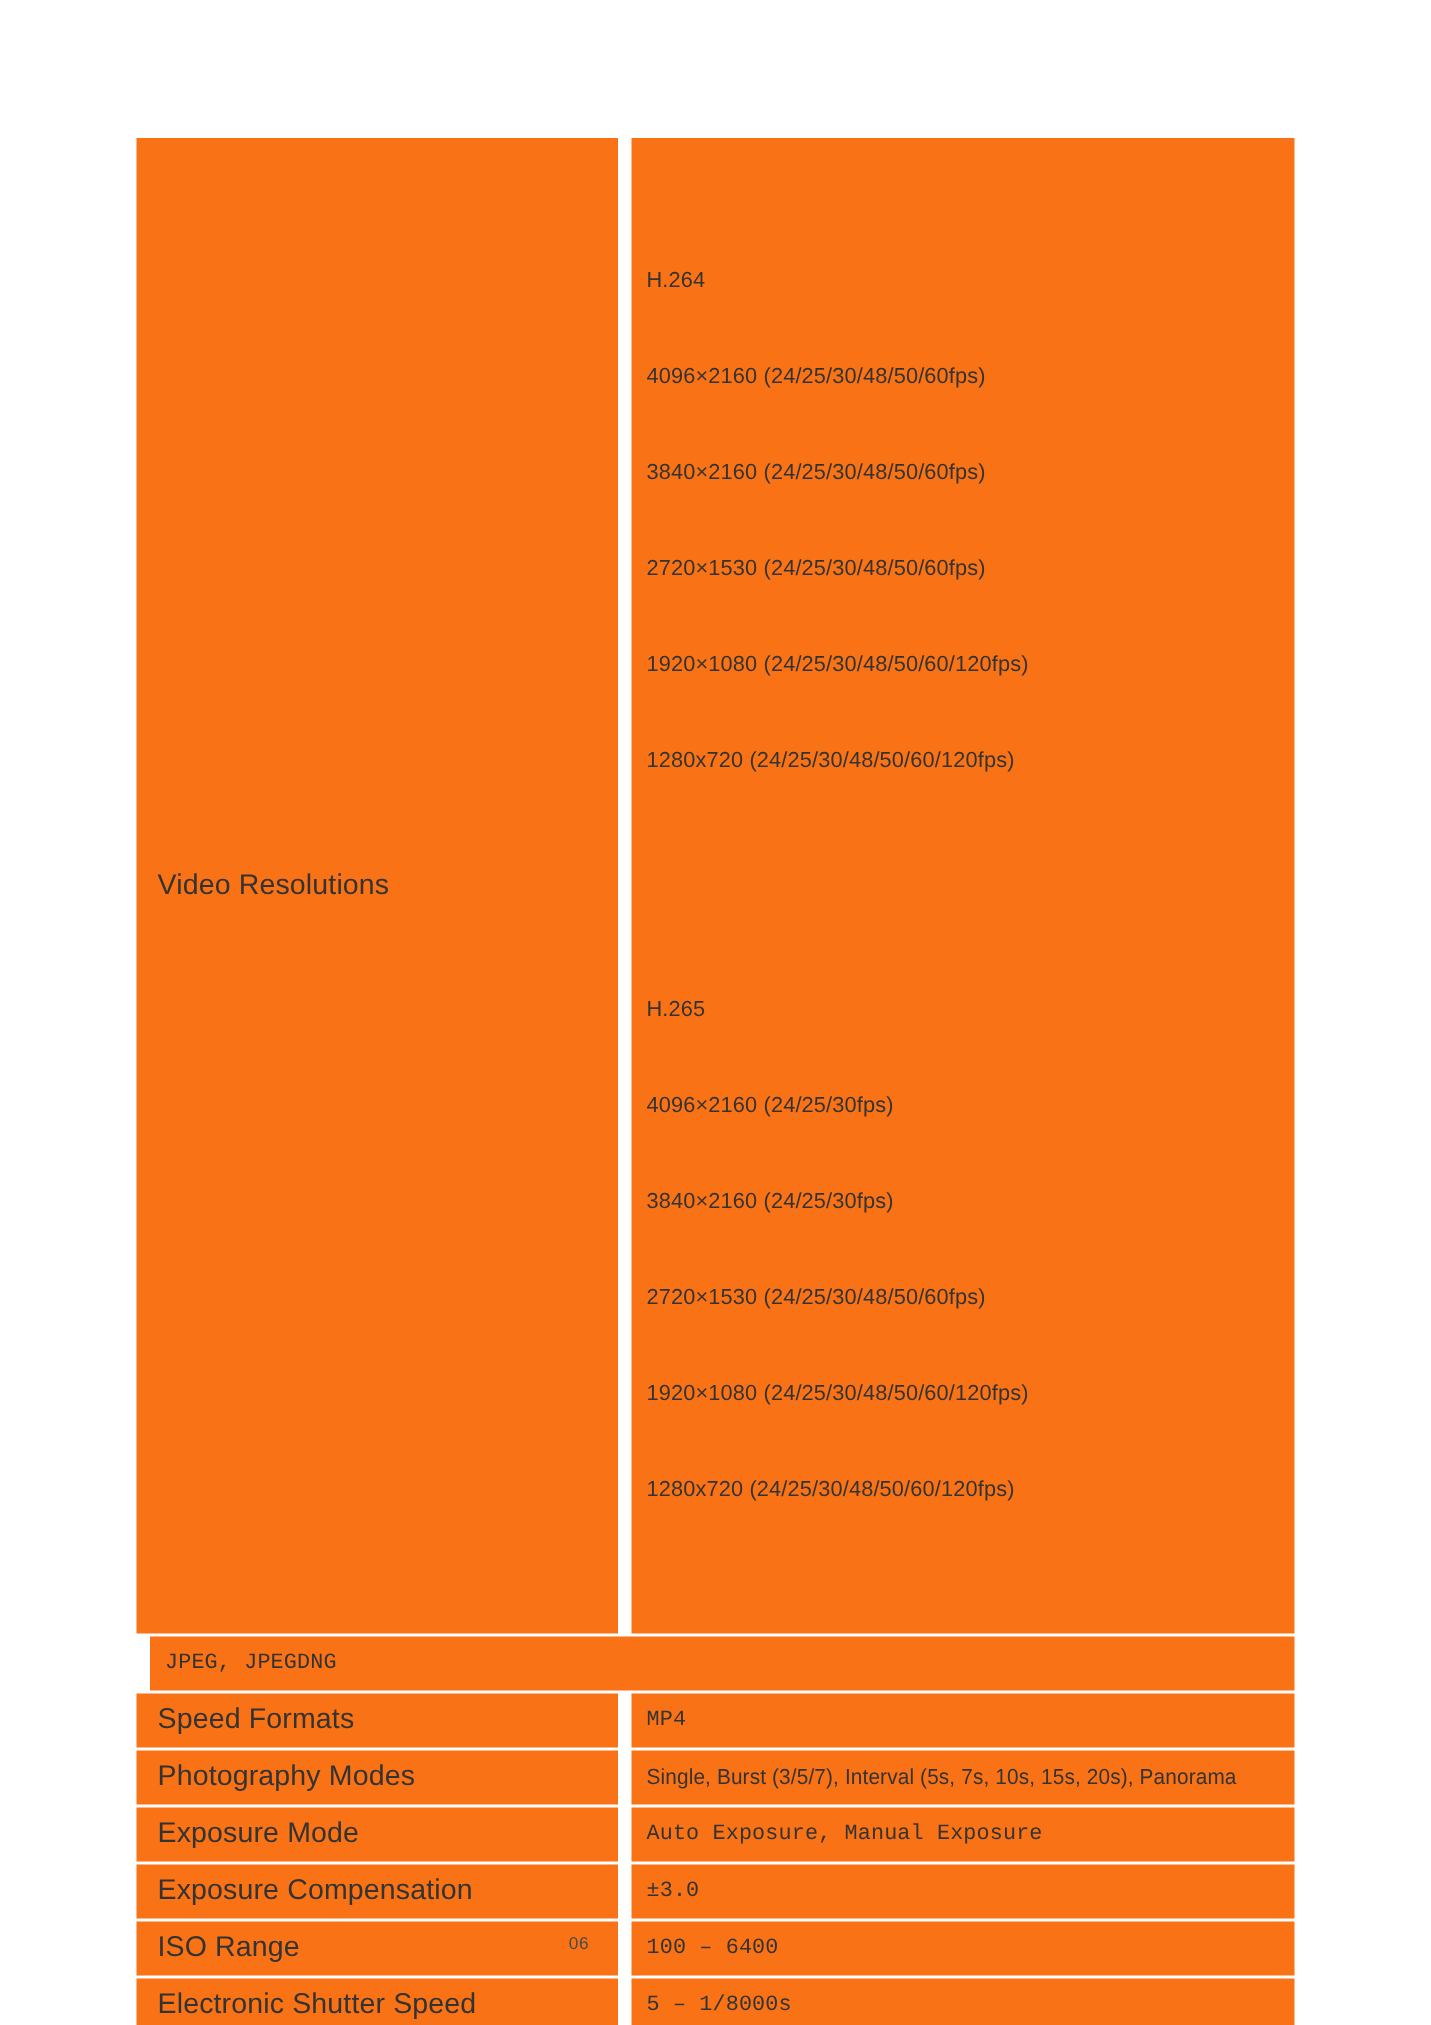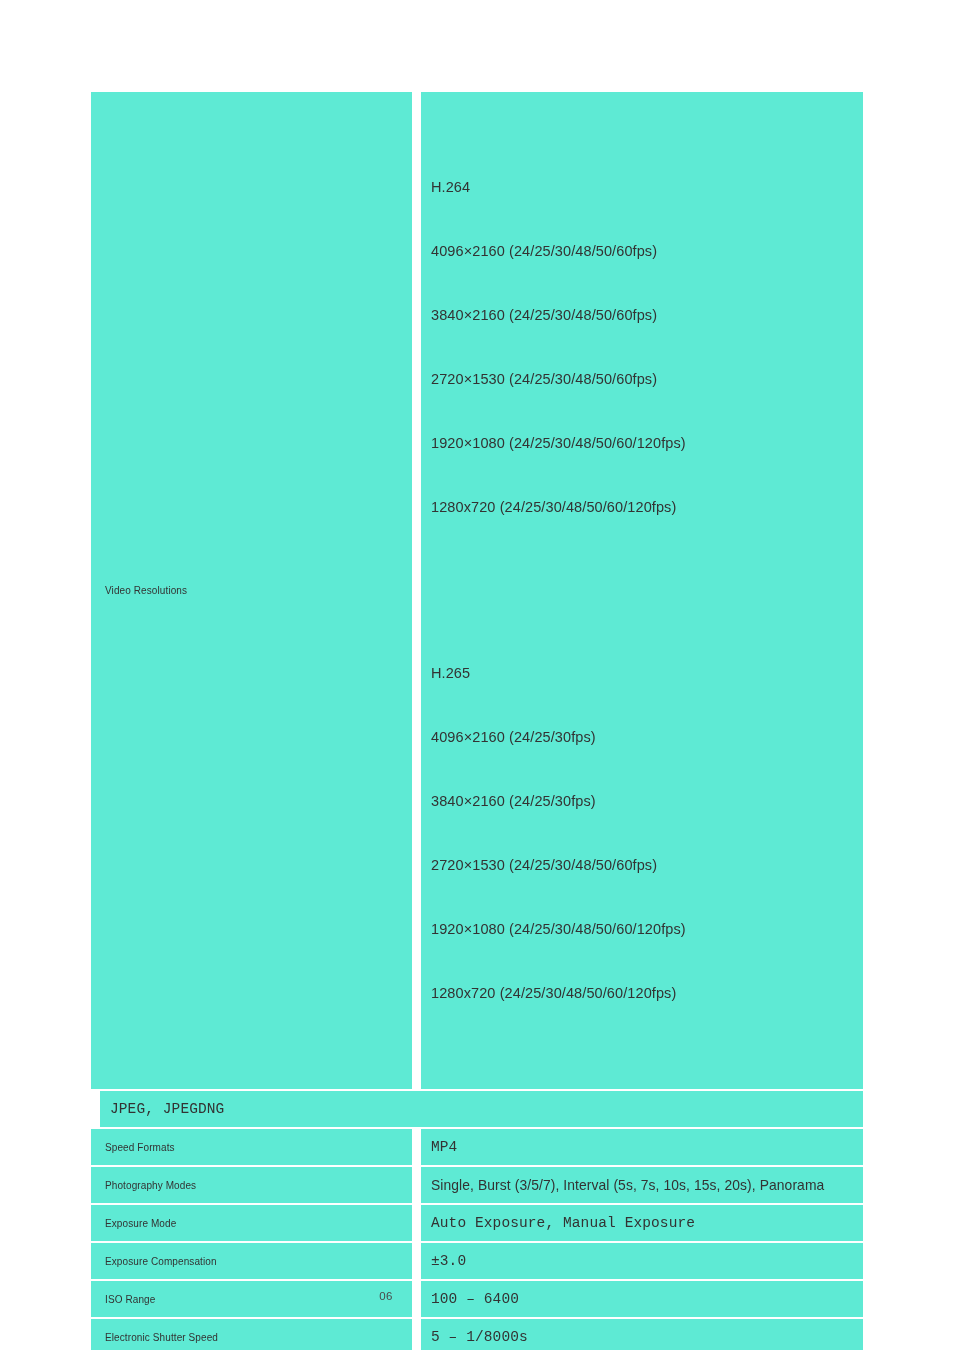--- a/index.html
+++ b/index.html
@@ -31,32 +31,32 @@
     width: 772px;
   }
 
   .spec-row {
     display: flex;
     align-items: stretch;
     margin-bottom: 2px;
   }
 
   .cell {
-    background: #5eead4;
+    background: #f97316;
     display: flex;
     align-items: center;
     box-sizing: border-box;
   }
 
   .cell-label {
     width: 321px;
     flex: 0 0 321px;
     padding-left: 14px;
     padding-right: 28px;
-    font-size: 10px;
+    font-size: 19px;
     letter-spacing: 0.1px;
   }
 
   .cell-value {
     flex: 1 1 auto;
     margin-left: 9px;
     padding-left: 10px;
     padding-right: 10px;
     font-size: 14.5px;
     letter-spacing: 0.1px;

